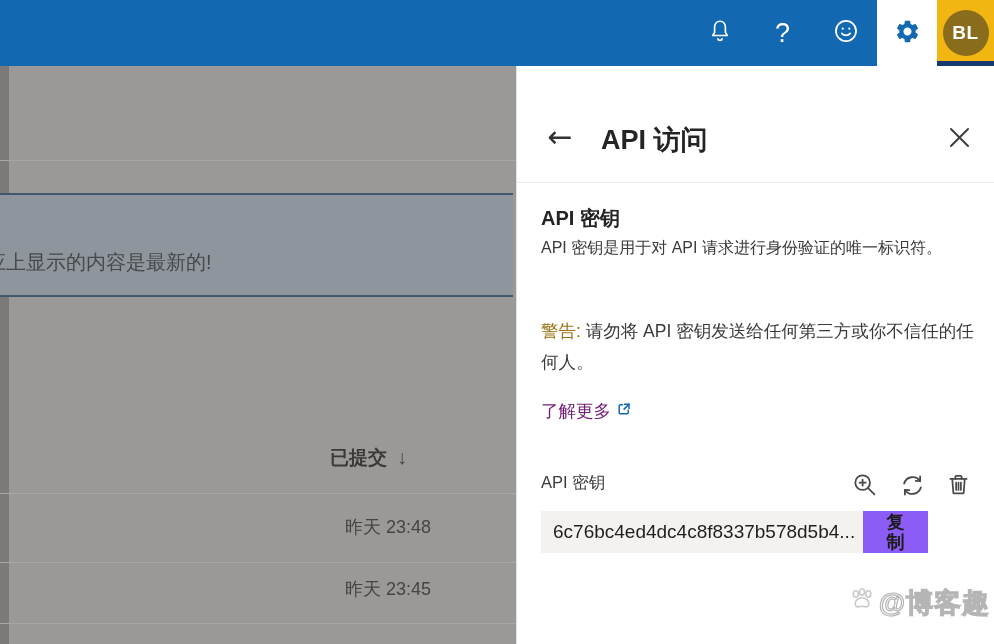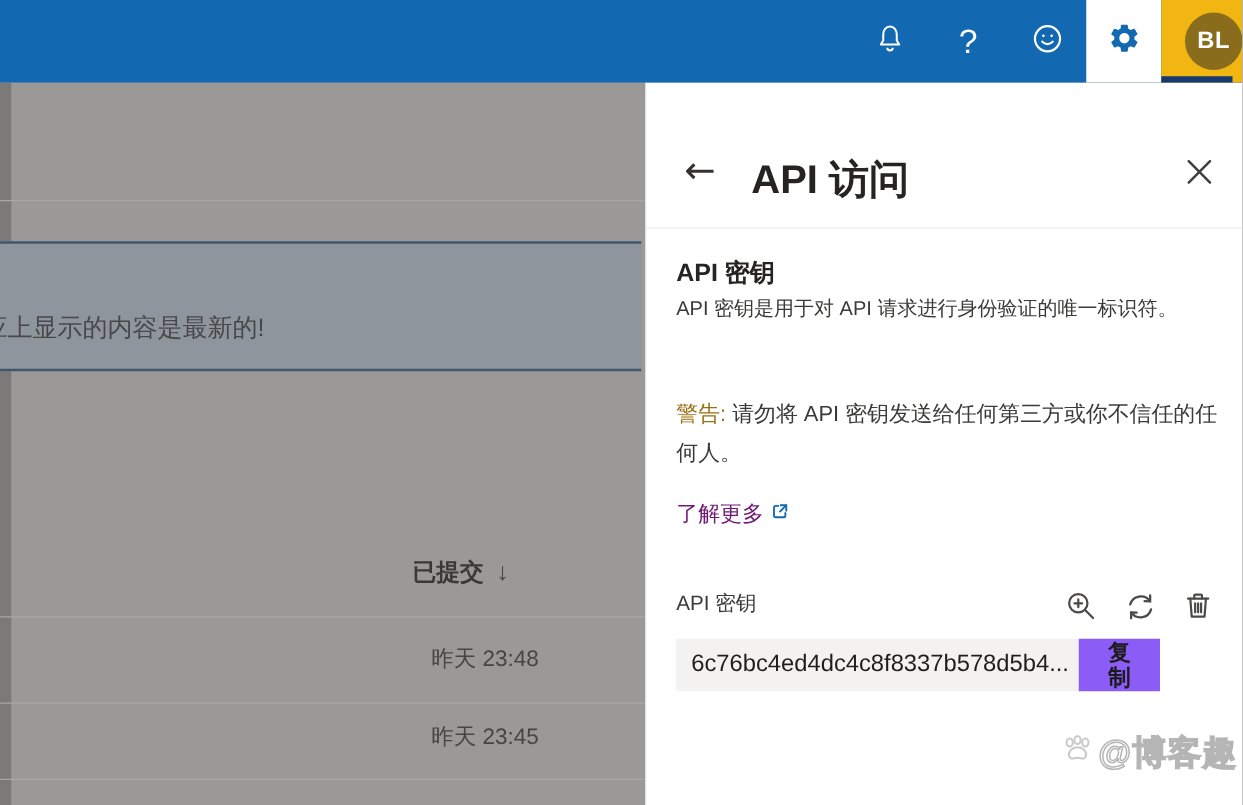--- a/index.html
+++ b/index.html
@@ -5,21 +5,21 @@
   * { margin:0; padding:0; box-sizing:border-box; }
   html,body { width:994px; height:644px; }
   body { font-family:"Liberation Sans","DejaVu Sans",sans-serif; }
   .screen { position:relative; width:994px; height:644px; overflow:hidden; background:#9a9998; }
 
   
   .topbar { position:absolute; left:0; top:0; width:994px; height:66px; background:#1269b1; z-index:10; }
   .tb-cells { position:absolute; right:0; top:0; height:66px; display:flex; }
   .tb-cell { width:63px; height:66px; display:flex; align-items:center; justify-content:center; color:#fff; cursor:pointer; }
   .tb-cell.gear-cell { width:60px; background:#ffffff; }
-  .tb-cell.avatar-cell { width:65px; background:#f2b613; position:relative;justify-content:flex-end; }
+  .tb-cell.avatar-cell { width:57px; background:#f2b613; position:relative; }
   .avatar-underbar { position:absolute; left:0; bottom:0; width:57px; height:5px; background:#16396e; }
   .avatar-circle { width:46px; height:46px; border-radius:50%; background:#8a6c1d; color:#fff; font-weight:bold;
                    font-size:19px; display:flex; align-items:center; justify-content:center; letter-spacing:.5px; }
   .help-glyph { font-size:27px; font-weight:400; line-height:1; }
 
   
   .bg { position:absolute; left:0; top:66px; width:516px; height:578px; background:#9a9998; overflow:hidden; }
   .bg-leftstrip { position:absolute; left:0; top:0; width:9px; height:578px; background:#7b7a79; }
   .bg-div { position:absolute; left:0; width:516px; height:1px; background:#a7a6a5; }
   .banner { position:absolute; left:0; top:127px; width:513px; height:104px; background:#8f959d;
@@ -27,21 +27,21 @@
   .banner-text { position:absolute; left:-14px; top:54px; font-size:20px; color:#474849; white-space:nowrap; }
   .tbl-header { position:absolute; left:330px; top:379px; font-size:19px; font-weight:bold; color:#3a3938; white-space:nowrap; }
   .sort-arrow { font-weight:400; color:#4a4948; margin-left:10px; font-size:20px; }
   .tbl-cell { position:absolute; left:345px; font-size:18px; color:#464544; white-space:nowrap; }
 
   
   .panel { position:absolute; left:516px; top:66px; width:478px; height:578px; background:#ffffff;
            border-left:1px solid #e3e1df; z-index:5; }
   .p-back { position:absolute; left:26px; top:54px; width:34px; height:34px; border:none; background:none;
             font-size:30px; line-height:32px; color:#333231; cursor:pointer; font-family:"DejaVu Sans",sans-serif; }
-  .p-title { position:absolute; left:84px; top:56px; font-size:32px; font-weight:bold; color:#252423; }
+  .p-title { position:absolute; left:84px; top:56px; font-size:27px; font-weight:bold; color:#252423; }
   .p-close { position:absolute; right:22px; top:60px; width:26px; height:26px; border:none; background:none; cursor:pointer; }
   .p-hdiv { position:absolute; left:0; top:116px; width:478px; height:1px; background:#edebe9; }
   .p-h2 { position:absolute; left:24px; top:139px; font-size:20px; font-weight:bold; color:#252423; }
   .p-desc { position:absolute; left:24px; top:172px; width:438px; font-size:16px; line-height:19px; color:#3b3a39; }
   .p-warn { position:absolute; left:24px; top:250px; width:438px; font-size:17.5px; line-height:31px; color:#3b3a39; }
   .warn-label { color:#9a7215; }
   .p-link { position:absolute; left:24px; top:333px; font-size:17.5px; color:#701a75; text-decoration:none;
             display:flex; align-items:center; gap:5px; cursor:pointer; }
   .p-keylabel { position:absolute; left:24px; top:406px; font-size:16.5px; color:#3b3a39; }
   .icon-btn { position:absolute; width:28px; height:28px; border:none; background:none; cursor:pointer; padding:0; }
@@ -49,21 +49,21 @@
   .key-field { width:322px; height:42px; background:#f3f2f1; font-size:19px; color:#201f1e;
                line-height:42px; padding-left:12px; white-space:nowrap; overflow:hidden; }
   .copy-btn { width:65px; height:42px; background:#8b5cf6; border:none; cursor:pointer;
               font-family:inherit; font-size:18px; font-weight:bold; color:#1c1b1a; line-height:20px;
               padding:1px 0; }
   .copy-btn span { display:inline-block; width:20px; word-break:break-all; }
   .p-usage { position:absolute; left:24px; top:497px; width:440px; font-size:17.5px; line-height:32px; color:#3b3a39; }
   .p-usage b { font-weight:bold; color:#2e2d2c; }
 
   
-  .watermark { position:absolute; right:4px; top:518px; z-index:6; display:flex; align-items:flex-start; gap:2px;
+  .watermark { position:absolute; right:4px; top:518px; z-index:6; display:flex; align-items:center; gap:2px;
                font-size:27px; font-weight:bold; letter-spacing:1px;
                color:rgba(250,250,250,0.12); -webkit-text-stroke:1.2px rgba(120,120,120,0.55); }
   .paw { opacity:.45; }
 </style>
 </head>
 <body>
 
 <div class="screen">
 
   <div class="bg">

